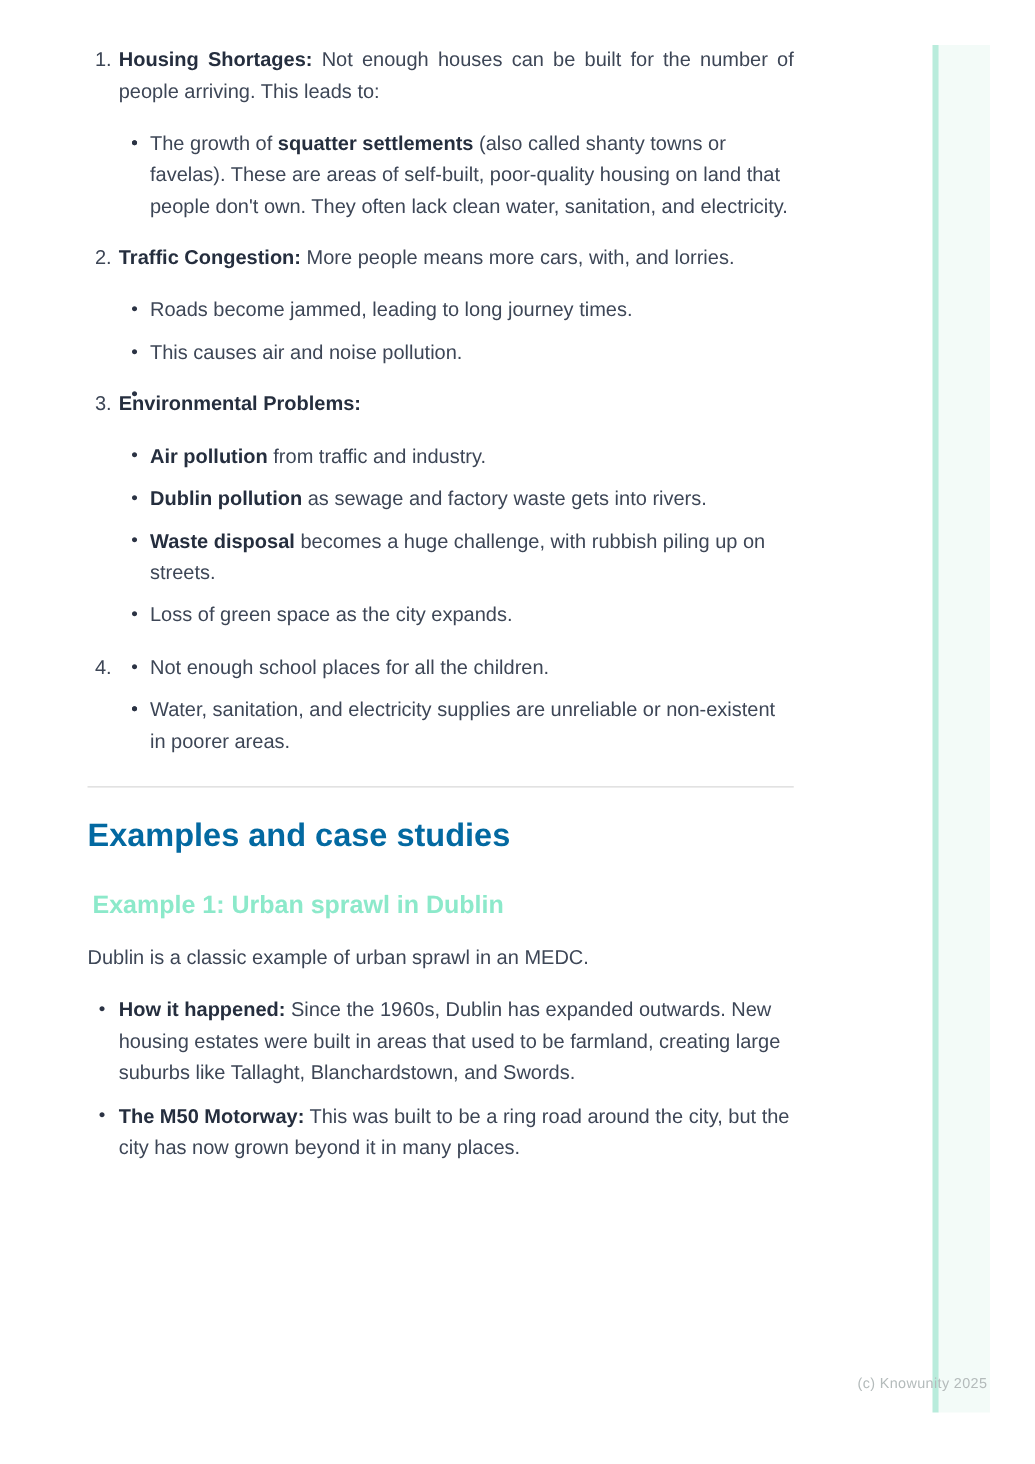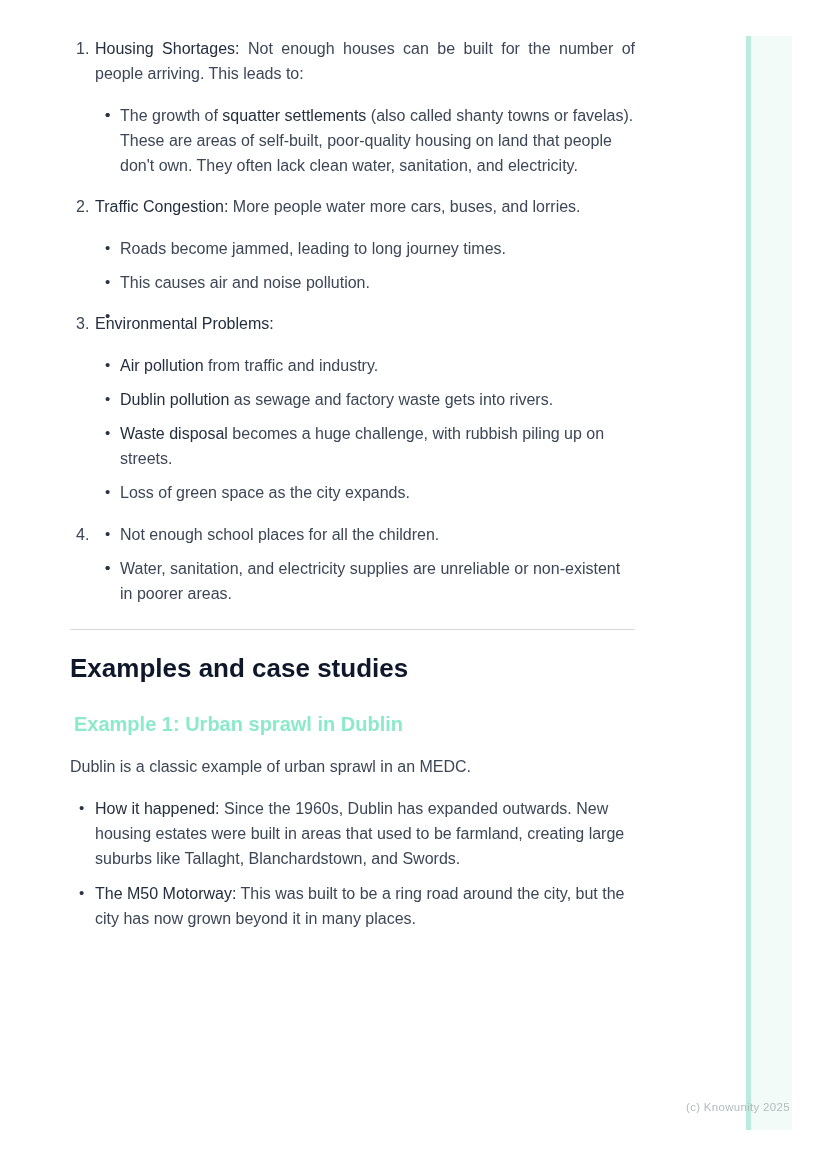--- a/index.html
+++ b/index.html
@@ -11,21 +11,21 @@
     color: #3d4656;
     overflow: hidden;
   }
   .content {
     position: absolute;
     left: 70px; top: 36px;
     width: 565px;
     font-size: 16px;
     line-height: 25px;
   }
-  strong { color: #252e3e; font-weight: 400; }
+  strong { color: #252e3e; font-weight: 700; }
 
   
   .oli { position: relative; padding-left: 25px; margin: 0 0 16px 0; }
   .oli:last-of-type { margin-bottom: 0; }
   .onum { position: absolute; left: 6px; top: 0; color: #3d4656; }
   .lead { margin: 0; }
   .lead.justify { text-align: justify; }
 
   
   ul.blist { list-style: none; margin: 0; padding: 0; }
@@ -43,21 +43,21 @@
     margin: 23px 0 0 0;
     border: none;
     border-top: 1px solid #d9d9d9;
     height: 0;
   }
 
   h2.examples-heading {
     margin: 22px 0 0 0;
     font-size: 26px; line-height: 32px;
     font-weight: 700;
-    color: #0f172a;
+    color: #0369a1;
   }
   h3.example-subheading {
     margin: 27px 0 0 4px;
     font-size: 20px; line-height: 26px;
     font-weight: 700;
     color: #8ce9ca;
   }
   p.intro { margin: 17px 0 9px 0; }
   ul.top-blist { list-style: none; margin: 17px 0 0 0; padding: 0; }
   ul.top-blist li { position: relative; padding-left: 25px; margin-bottom: 10px; }
@@ -101,21 +101,21 @@
     <span class="onum">1.</span>
     <p class="lead justify"><strong>Housing Shortages:</strong><span> Not enough houses can be built for the number of people arriving. This leads to:</span></p>
     <ul class="blist loose">
       <li><span class="bdot">•</span><strong></strong><span></span></li>
       <li><span class="bdot">•</span><span>The growth of </span><strong>squatter settlements</strong><span> (also called shanty towns or favelas). These are areas of self-built, poor-quality housing on land that people don't own. They often lack clean water, sanitation, and electricity.</span></li>
     </ul>
   </div>
 
   <div class="oli">
     <span class="onum">2.</span>
-    <p class="lead"><strong>Traffic Congestion:</strong><span> More people water more cars, buses, and lorries.</span></p>
+    <p class="lead"><strong>Traffic Congestion:</strong><span> More people means more cars, with, and lorries.</span></p>
     <ul class="blist tight">
       <li><span class="bdot">•</span><span>Roads become jammed, leading to long journey times.</span><strong></strong><span></span></li>
       <li><span class="bdot">•</span><span>This causes air and noise pollution.</span><strong></strong><span></span></li>
       <li><span class="bdot">•</span><strong></strong><span></span></li>
     </ul>
   </div>
 
   <div class="oli">
     <span class="onum">3.</span>
     <p class="lead"><strong>Environmental Problems:</strong><span></span></p>

